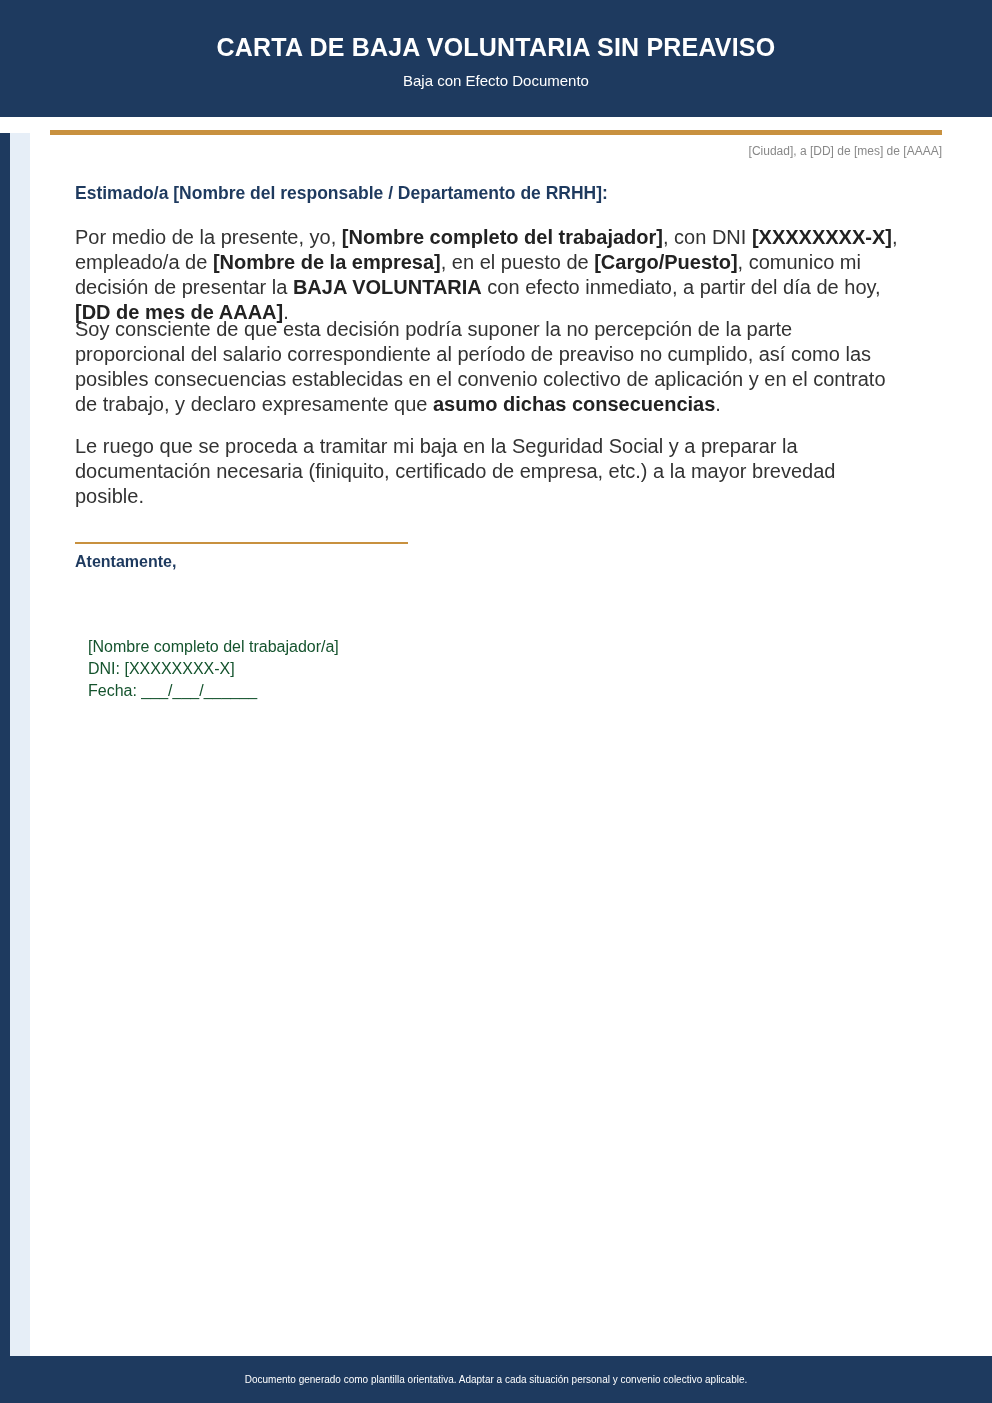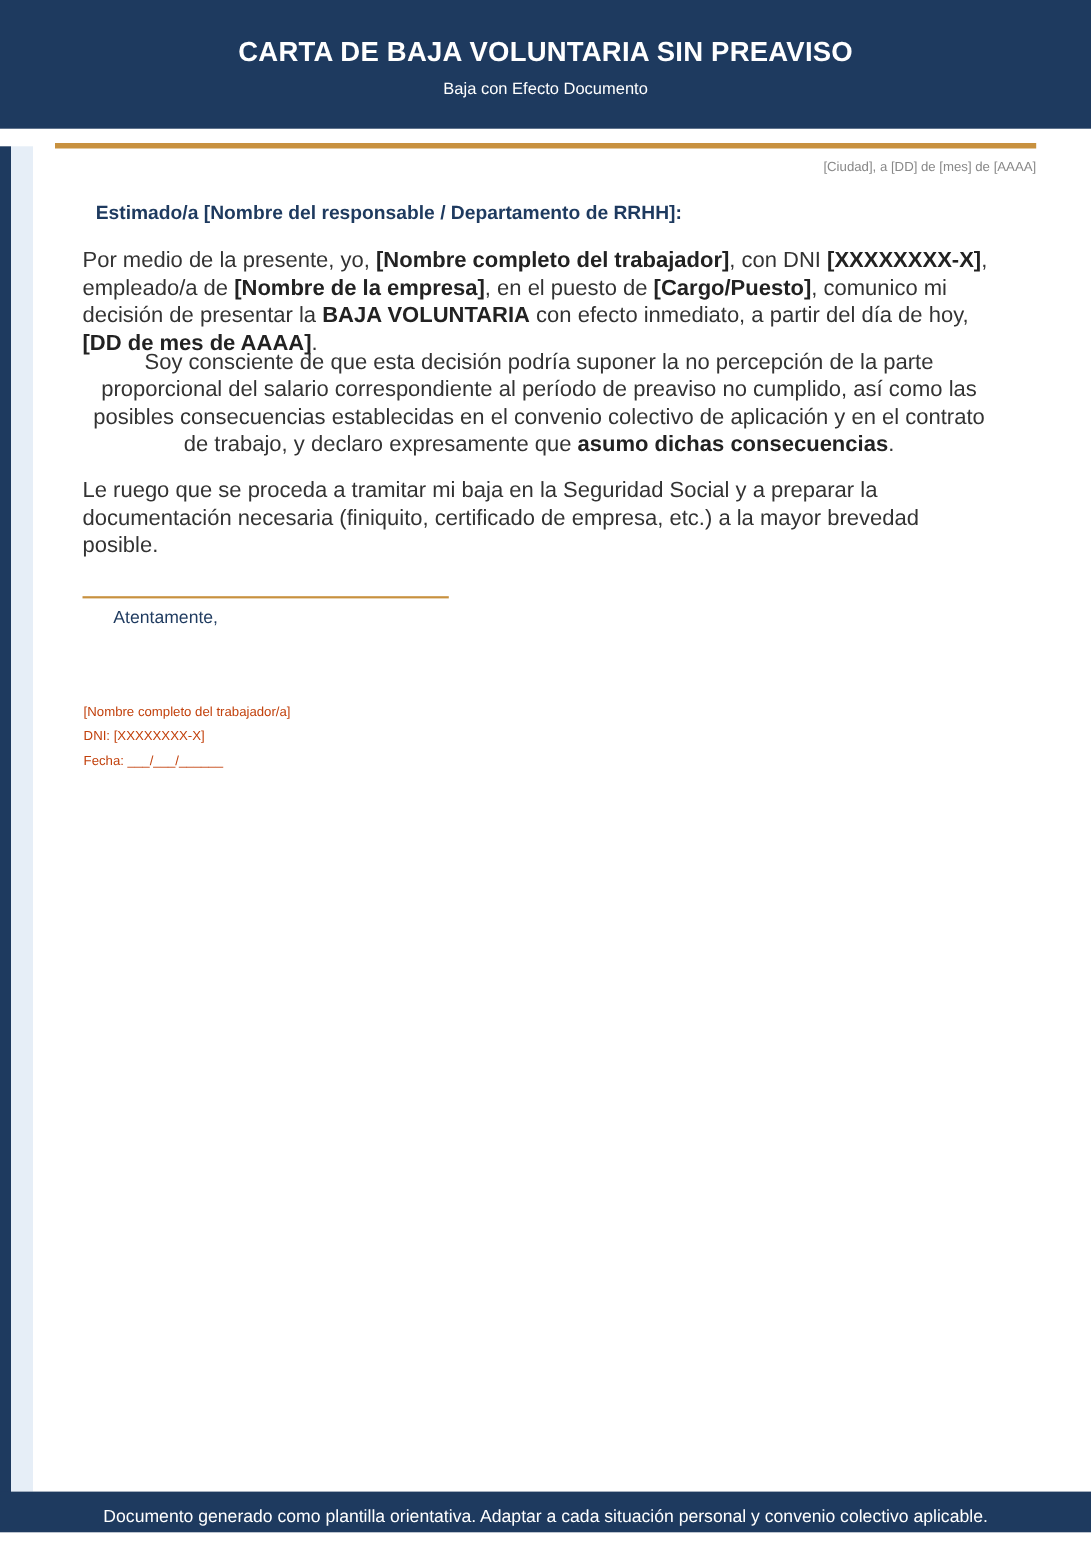--- a/index.html
+++ b/index.html
@@ -24,46 +24,46 @@
 
     .gold-rule { position: absolute; left: 50px; top: 130px; width: 892px; height: 5px; background: #c8913f; }
 
     .date-line {
       position: absolute; right: 50px; top: 144px;
       font-size: 12px; color: #888888; text-align: right;
     }
 
     .greeting {
       position: absolute; left: 75px; top: 183px;
-      font-size: 17.5px; font-weight: bold; color: #1e3a5f; margin-left: 12px;
+      font-size: 17.5px; font-weight: bold; color: #1e3a5f;
     }
 
     .body-text {
       position: absolute; left: 75px; width: 830px;
       font-size: 20px; line-height: 25px; color: #333333;
     }
     .body-text b { color: #222222; }
     .p1 { top: 225px; }
-    .p2 { top: 317px; text-align: center; }
+    .p2 { top: 317px; }
     .p3 { top: 434px; }
 
     .sig-rule { position: absolute; left: 75px; top: 542px; width: 333px; height: 2px; background: #c8913f; }
     .closing {
       position: absolute; left: 75px; top: 553px;
-      font-size: 16px; font-weight: normal; color: #1e3a5f; margin-left: 28px;
+      font-size: 16px; font-weight: bold; color: #1e3a5f;
     }
     .sig-block {
-      position: absolute; left: 76px; top: 636px;
-      font-size: 12px; line-height: 22px; color: #c2410c;
+      position: absolute; left: 88px; top: 636px;
+      font-size: 16px; line-height: 22px; color: #14532d;
     }
 
     .footer {
-      position: absolute; left: 0; top: 1356px; width: 992px; height: 37px;
+      position: absolute; left: 0; top: 1356px; width: 992px; height: 47px;
       background: #1e3a5f; color: #ffffff; text-align: center;
-      font-size: 16px; line-height: 47px;
+      font-size: 10px; line-height: 47px;
     }
   </style>
 </head>
 <body>
 
 <div class="header">
   <div class="title">CARTA DE BAJA VOLUNTARIA SIN PREAVISO</div>
   <div class="subtitle">Baja con Efecto Documento</div>
 </div>
 

